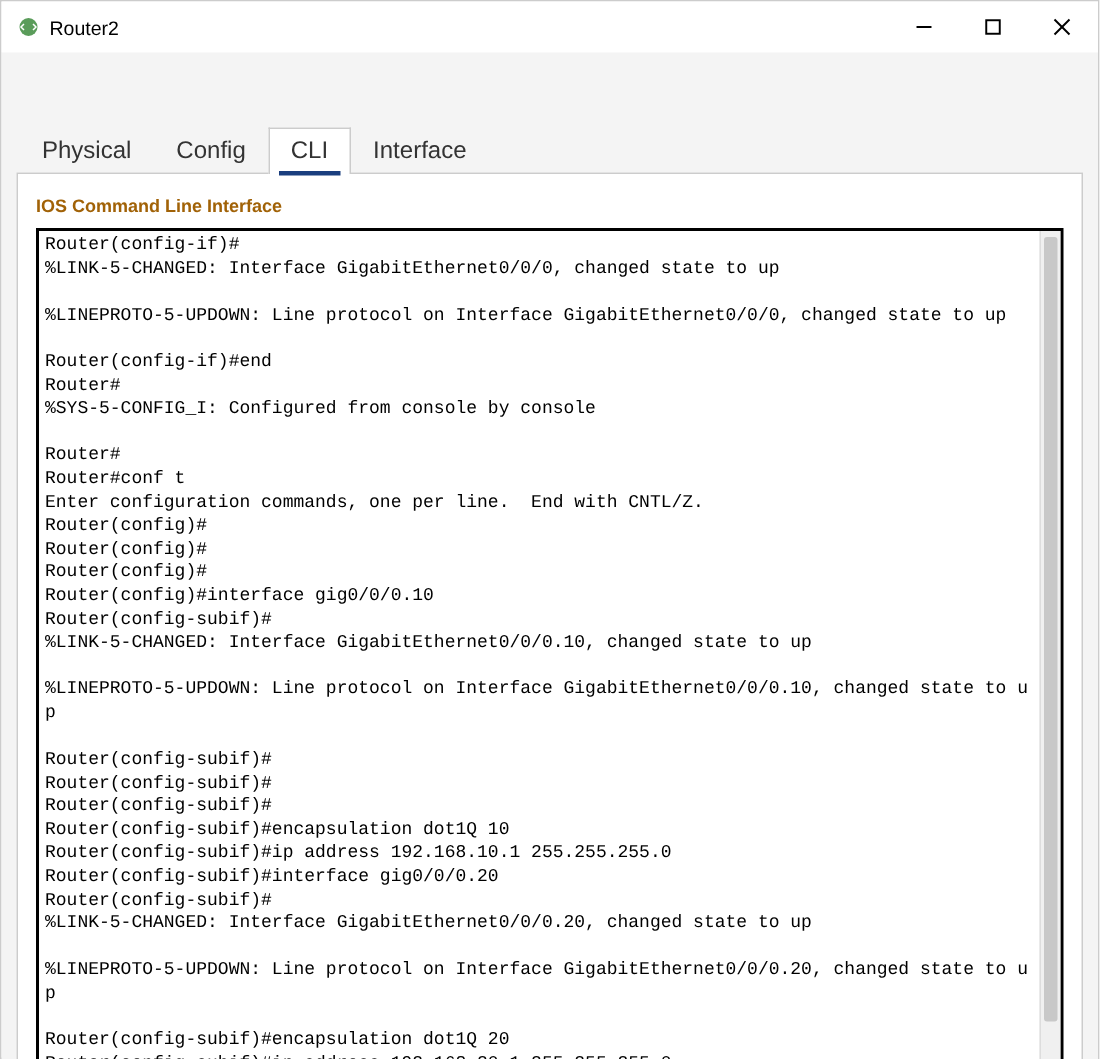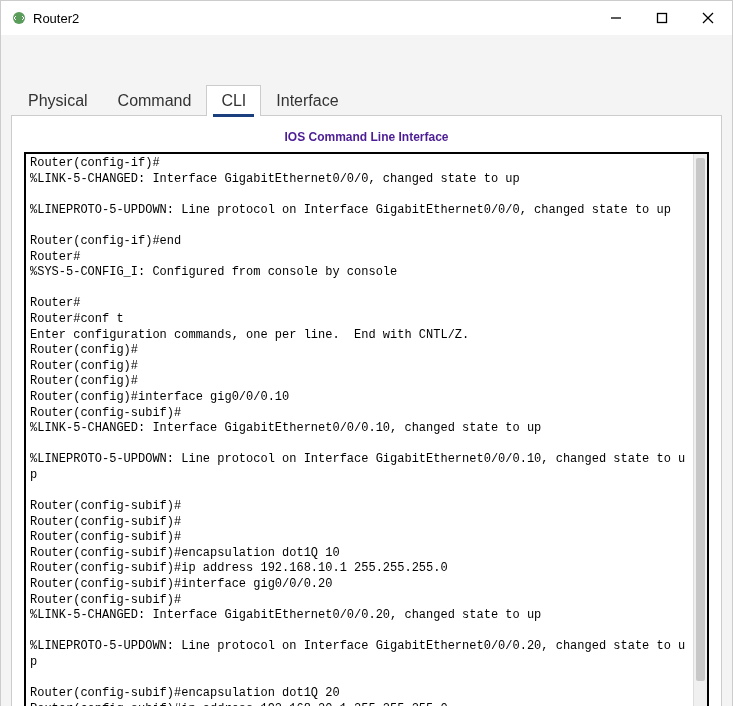--- a/index.html
+++ b/index.html
@@ -102,24 +102,24 @@
     .tab-body {
       background: #ffffff;
       border: 1px solid #ccc;
       flex: 1;
       margin-top: -1px;
       padding: 10px 12px 12px 12px;
       display: flex;
       flex-direction: column;
     }
     .cli-title {
-      text-align: center;
+      text-align: left;
       font-size: 12px;
       font-weight: 600;
-      color: #4c1d95;
+      color: #a16207;
       padding: 4px 0 8px 0;
     }
     .terminal-wrap {
       border: 2px solid #000;
       flex: 1;
       overflow: hidden;
       display: flex;
     }
     .terminal {
       flex: 1;
@@ -201,21 +201,21 @@
             <line x1="1" y1="1" x2="11" y2="11" stroke="#000" stroke-width="1.3"></line>
             <line x1="11" y1="1" x2="1" y2="11" stroke="#000" stroke-width="1.3"></line>
           </svg>
       </div>
     </div>
   </div>
 
   <div class="content-area">
     <div class="tab-row">
       <div class="tab">Physical</div>
-      <div class="tab">Command</div>
+      <div class="tab">Config</div>
       <div class="tab active">CLI</div>
       <div class="tab">Interface</div>
     </div>
 
     <div class="tab-body">
       <div class="cli-title">IOS Command Line Interface</div>
 
       <div class="terminal-wrap">
         <div class="terminal"><span>Router(config-if)#
 %LINK-5-CHANGED: Interface GigabitEthernet0/0/0, changed state to up

